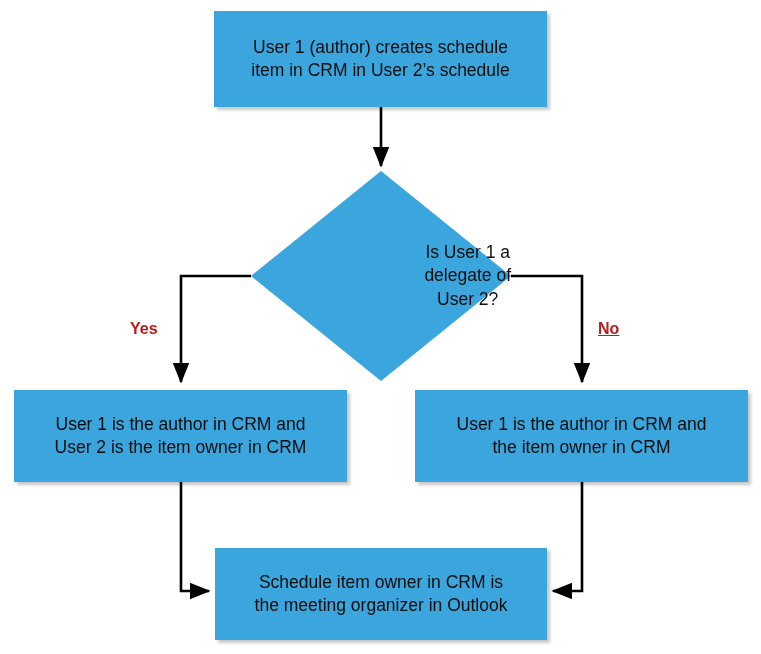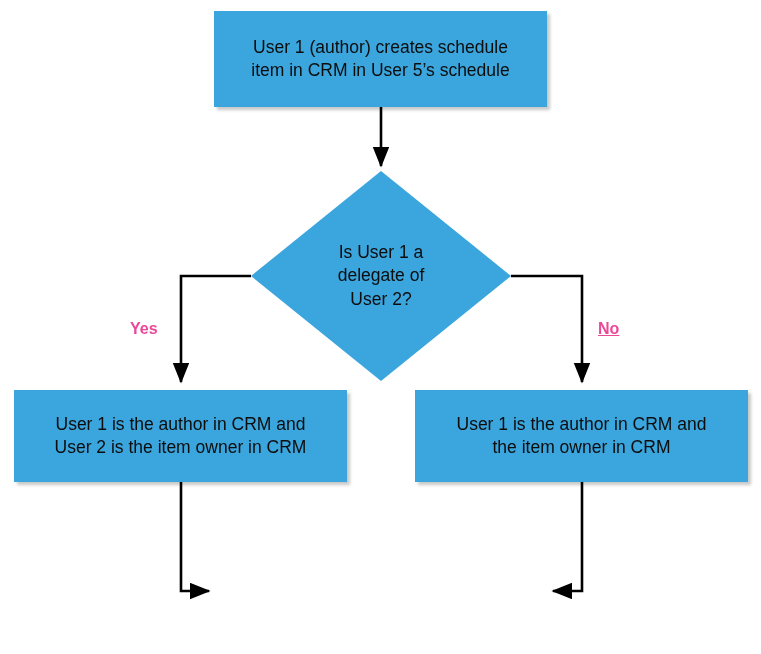--- a/index.html
+++ b/index.html
@@ -29,40 +29,40 @@
     font-size: 17.5px;
     line-height: 1.32;
     text-align: center;
     white-space: pre-line;
     padding: 0 8px;
   }
   .diamond {
     position: absolute;
     display: flex;
     align-items: center;
-    justify-content: center;
+    justify-content: flex-end;
   }
   .diamond svg {
     position: absolute;
     left: 0;
     top: 0;
   }
   .diamond .label {
     position: relative;
     color: #0d0d0d;
     font-size: 17.5px;
     line-height: 1.32;
     text-align: center;
     white-space: pre-line;
   }
   .edge-label {
     position: absolute;
     font-size: 16px;
     font-weight: bold;
-    color: #ec4899;
+    color: #b91c1c;
     font-family: "Liberation Sans", sans-serif;
     white-space: nowrap;
   }
   #edges {
     position: absolute;
     left: 0;
     top: 0;
     width: 761px;
     height: 654px;
     pointer-events: none;
@@ -96,21 +96,21 @@
       <path d="M181,482 L181,591 L209,591" stroke="#000000" stroke-width="2.6" fill="none" marker-end="url(#arrow)"></path>
     </g>
 
     <g>
       <path d="M582,482 L582,591 L553,591" stroke="#000000" stroke-width="2.6" fill="none" marker-end="url(#arrow)"></path>
     </g>
   </svg>
 
   <div class="node" style="left:214px; top:11px; width:333px; height:96px;">
     <span class="label">User 1 (author) creates schedule
-item in CRM in User 5’s schedule</span>
+item in CRM in User 2’s schedule</span>
   </div>
 
   <div class="diamond" style="left:251px; top:171px; width:260px; height:210px;">
     <svg width="260" height="210" viewBox="0 0 260 210" xmlns="http://www.w3.org/2000/svg">
       <polygon points="130,0 260,105 130,210 0,105" fill="#3ba5dd"></polygon>
     </svg>
     <span class="label">Is User 1 a
 delegate of
 User 2?</span>
   </div>
@@ -122,14 +122,18 @@
   <div class="node" style="left:14px; top:390px; width:333px; height:92px;">
     <span class="label">User 1 is the author in CRM and
 User 2 is the item owner in CRM</span>
   </div>
 
   <div class="node" style="left:415px; top:390px; width:333px; height:92px;">
     <span class="label">User 1 is the author in CRM and
 the item owner in CRM</span>
   </div>
 
+  <div class="node" style="left:215px; top:548px; width:332px; height:92px;">
+    <span class="label">Schedule item owner in CRM is
+the meeting organizer in Outlook</span>
+  </div>
 
 </div>
 
 </body></html>

